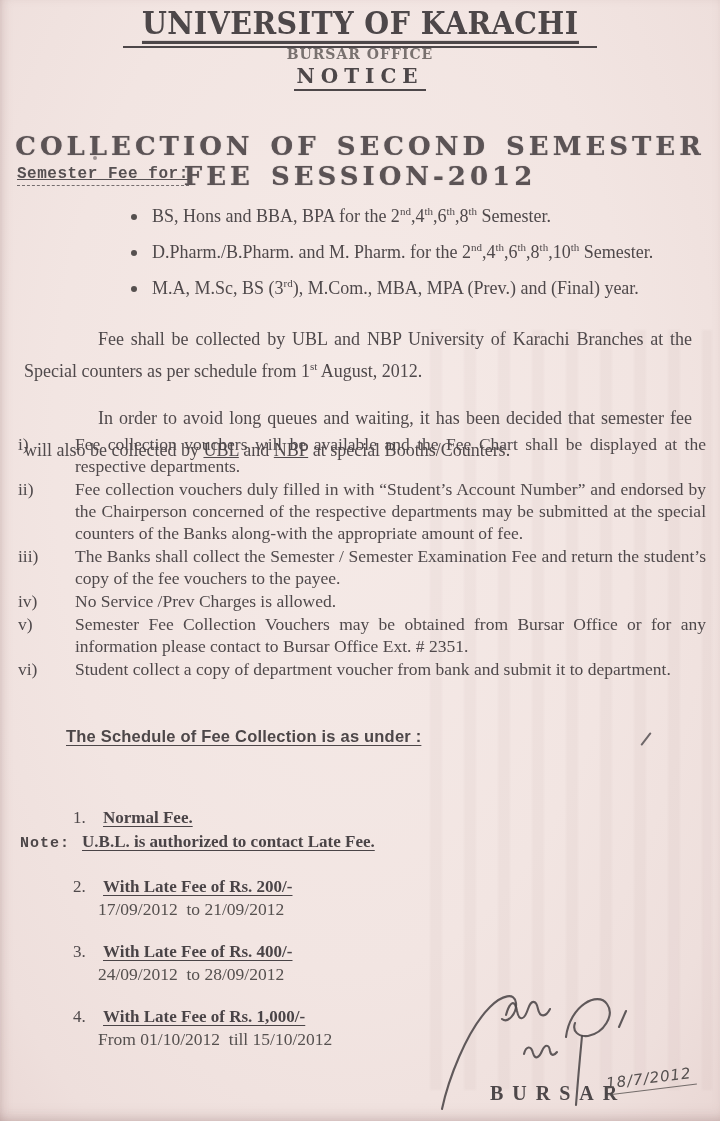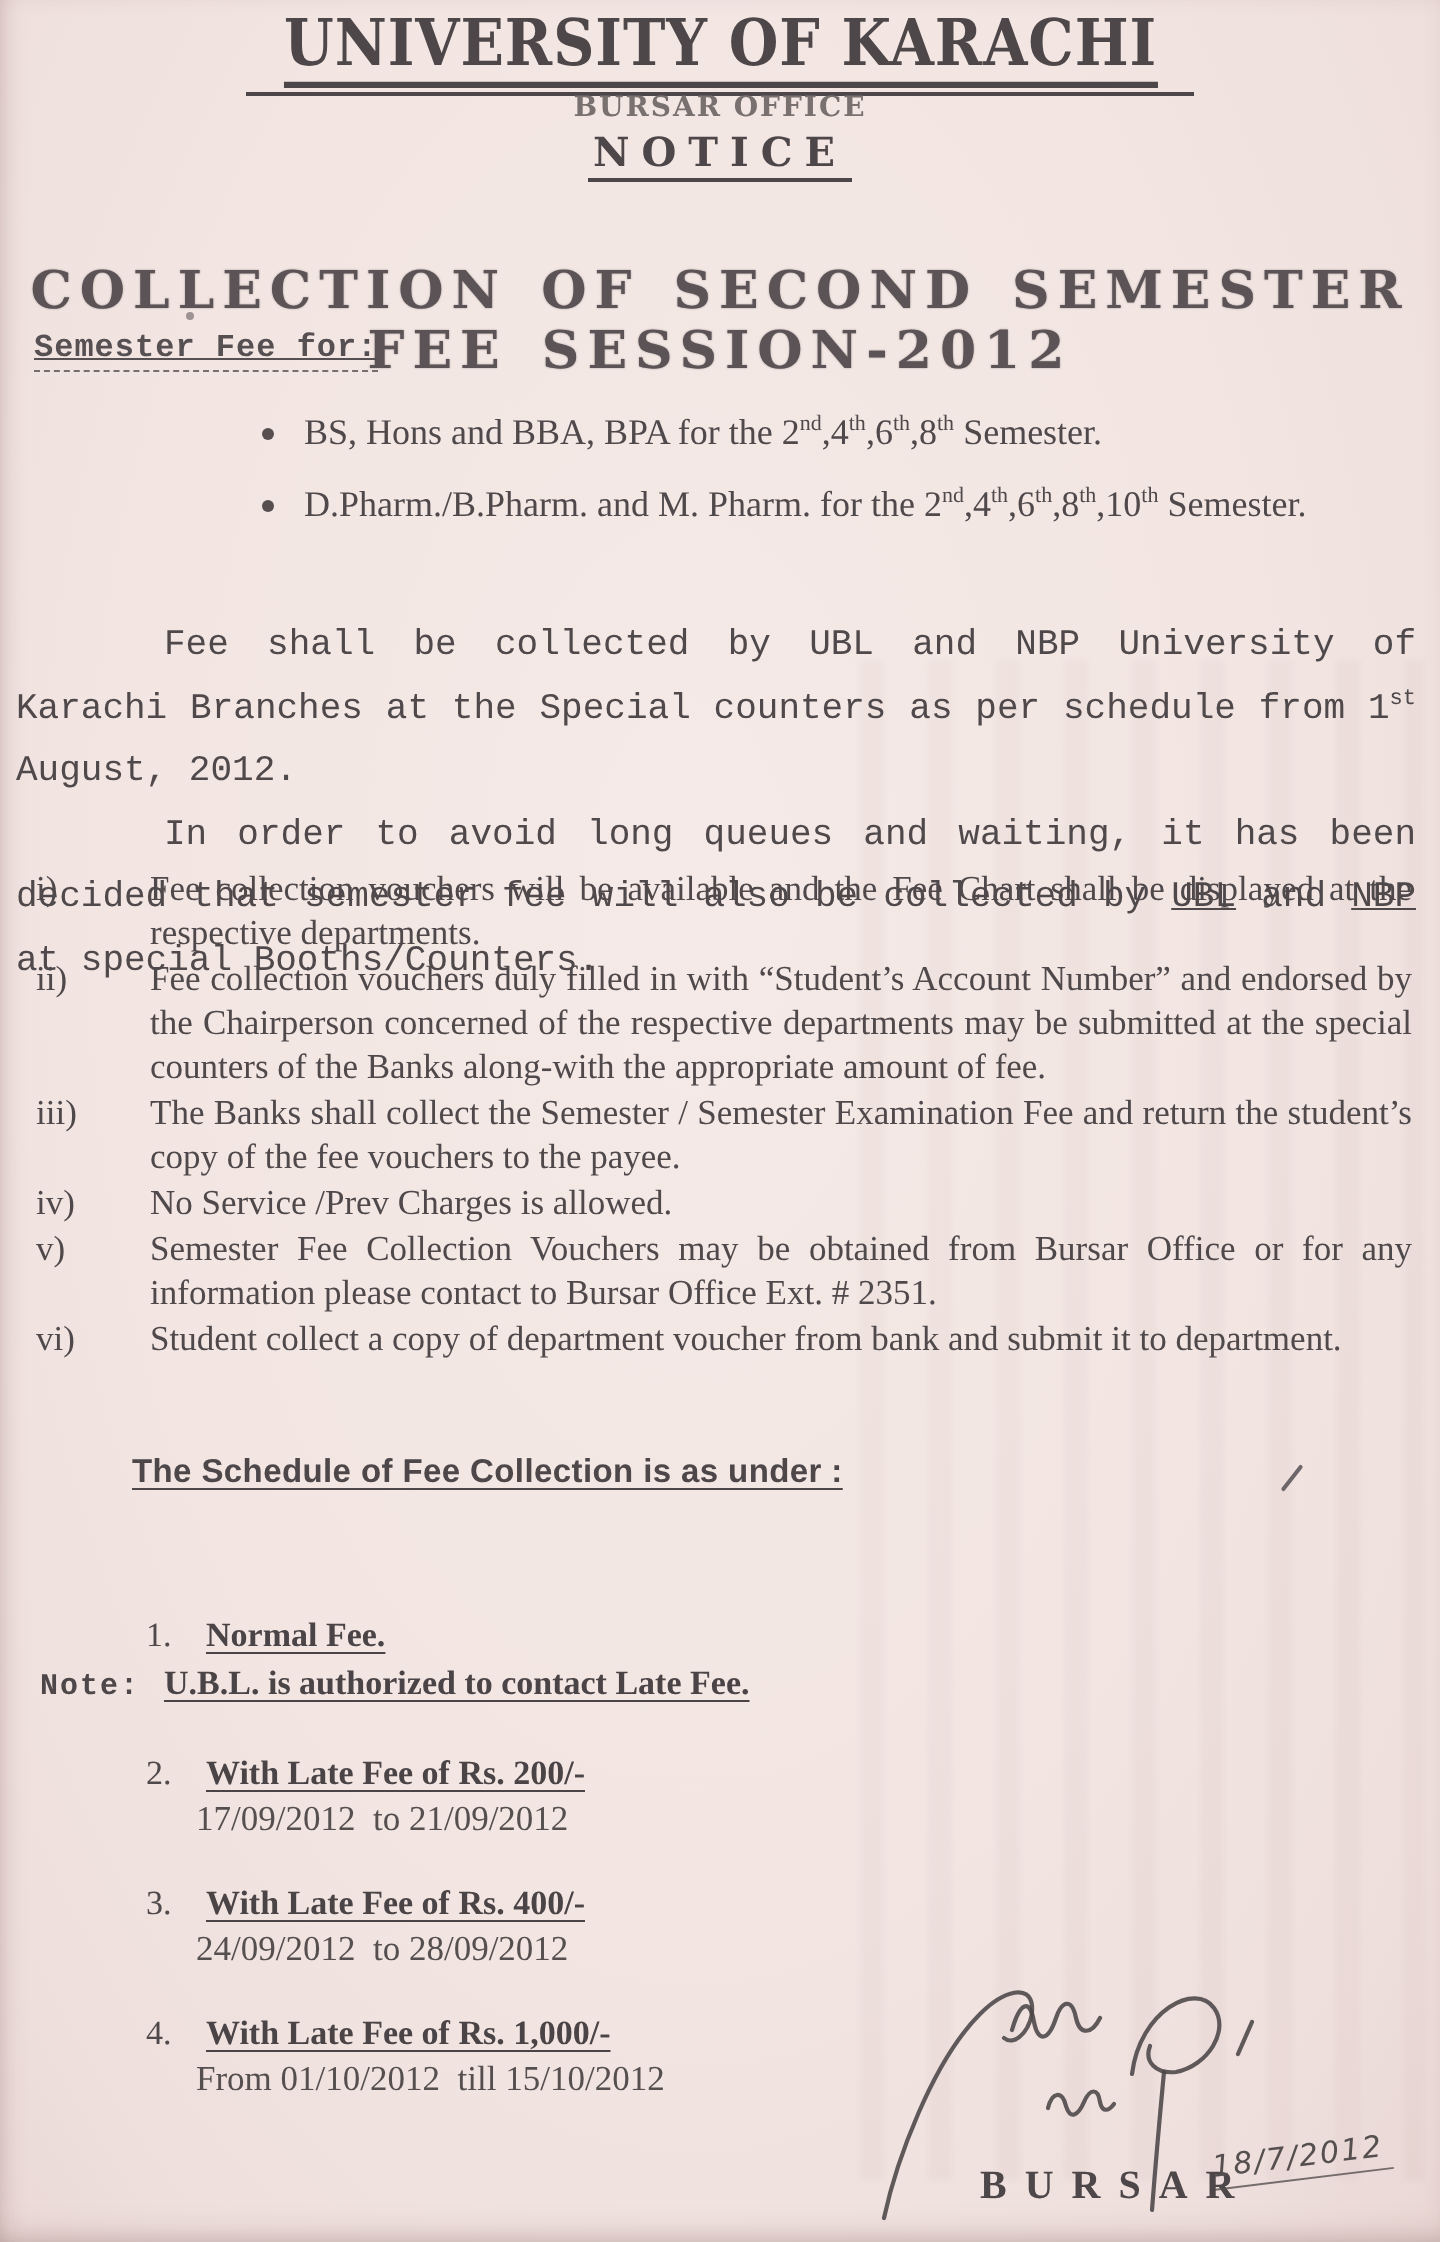--- a/index.html
+++ b/index.html
@@ -51,21 +51,21 @@
   }
   .stray-dot { position:absolute; left:93px; top:156px; width:4px; height:4px; border-radius:50%;
     background:rgba(90,80,82,0.55); }
   
   .bullets { position:absolute; top:205px; left:131px; margin:0; padding:0; list-style:none; width:560px; }
   .bullet-row { display:flex; align-items:baseline; margin-bottom:13px; font-size:18px; line-height:23px; color:#4f494b; }
   .dot { width:6px; height:6px; border-radius:50%; background:#55504f; margin-right:15px; flex:none; align-self:center; }
   sup { font-size:11px; line-height:0; vertical-align:super; letter-spacing:0; }
   
   .paras { position:absolute; top:308px; left:8px; width:700px; }
-  .paras p { margin:0; text-align:justify; text-indent:74px; font-size:18px; line-height:31.5px; color:#4f494b;font-family:Liberation Mono, monospace; }
+  .paras p { margin:16px; text-align:justify; text-indent:74px; font-size:18px; line-height:31.5px; color:#4f494b; }
   .u { text-decoration: underline; }
   
   .roman-list { position:absolute; top:433px; left:18px; width:690px; margin:0; padding:0; list-style:none; }
   .roman-list li { position:relative; margin-bottom:1px; font-size:17.5px; line-height:22px; color:#4f494b; }
   .rlabel { position:absolute; left:0; top:0; }
   .rtext { display:block; margin-left:57px; width:631px; text-align:justify; }
   
   .sched-heading {
     position:absolute; top:727px; left:66px;
     font-family:"Liberation Sans", sans-serif; font-weight:bold; font-size:16.5px; color:#4d4749;
@@ -118,20 +118,24 @@
 
   <ul class="bullets">
     <li class="bullet-row">
       <span class="dot"></span>
       <span>BS, Hons and BBA, BPA for the 2<sup>nd</sup>,4<sup>th</sup>,6<sup>th</sup>,8<sup>th</sup> Semester.</span>
     </li>
     <li class="bullet-row">
       <span class="dot"></span>
       <span>D.Pharm./B.Pharm. and M. Pharm. for the 2<sup>nd</sup>,4<sup>th</sup>,6<sup>th</sup>,8<sup>th</sup>,10<sup>th</sup> Semester.</span>
     </li>
+    <li class="bullet-row">
+      <span class="dot"></span>
+      <span>M.A, M.Sc, BS (3<sup>rd</sup>), M.Com., MBA, MPA (Prev.) and (Final) year.</span>
+    </li>
   </ul>
 
   <div class="paras">
     <p>Fee shall be collected by UBL and NBP University of Karachi Branches at the Special counters as per schedule from 1<sup>st</sup> August, 2012.</p>
     <p>In order to avoid long queues and waiting, it has been decided that semester fee will also be collected by <span class="u">UBL</span> and <span class="u">NBP</span> at special Booths/Counters.</p>
   </div>
 
   <ol class="roman-list">
     <li>
         <span class="rlabel">i)</span>

